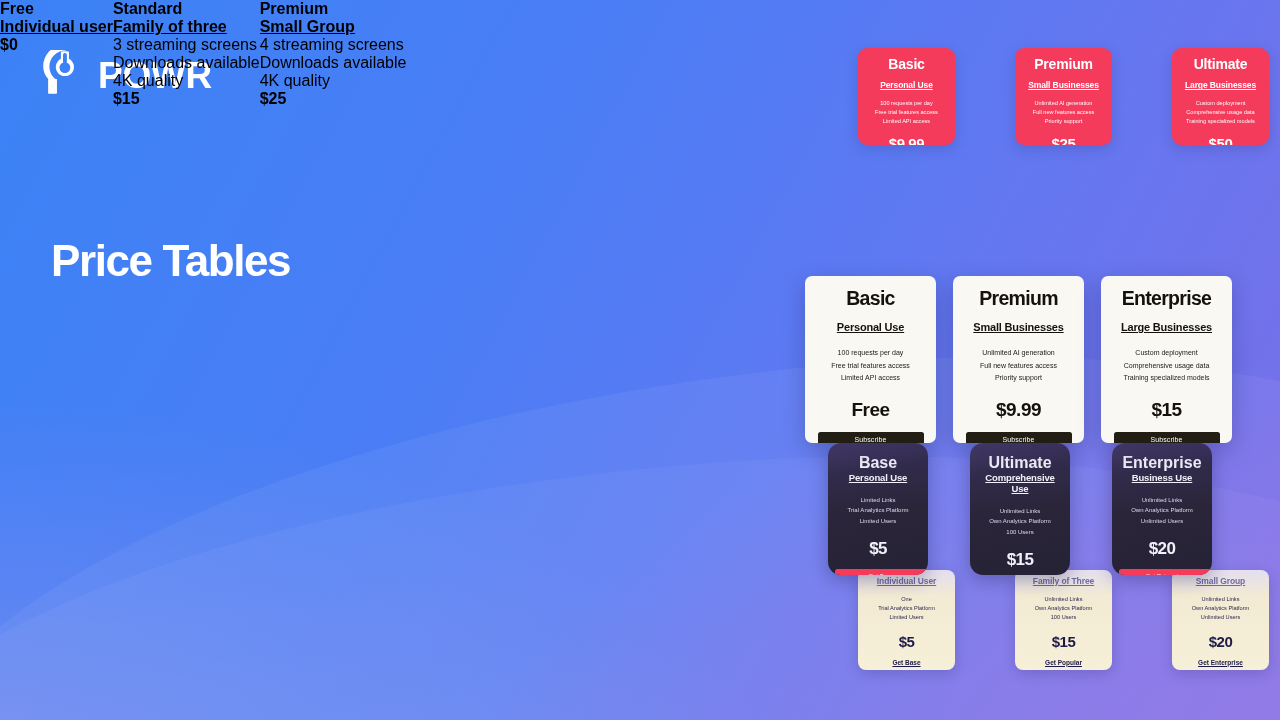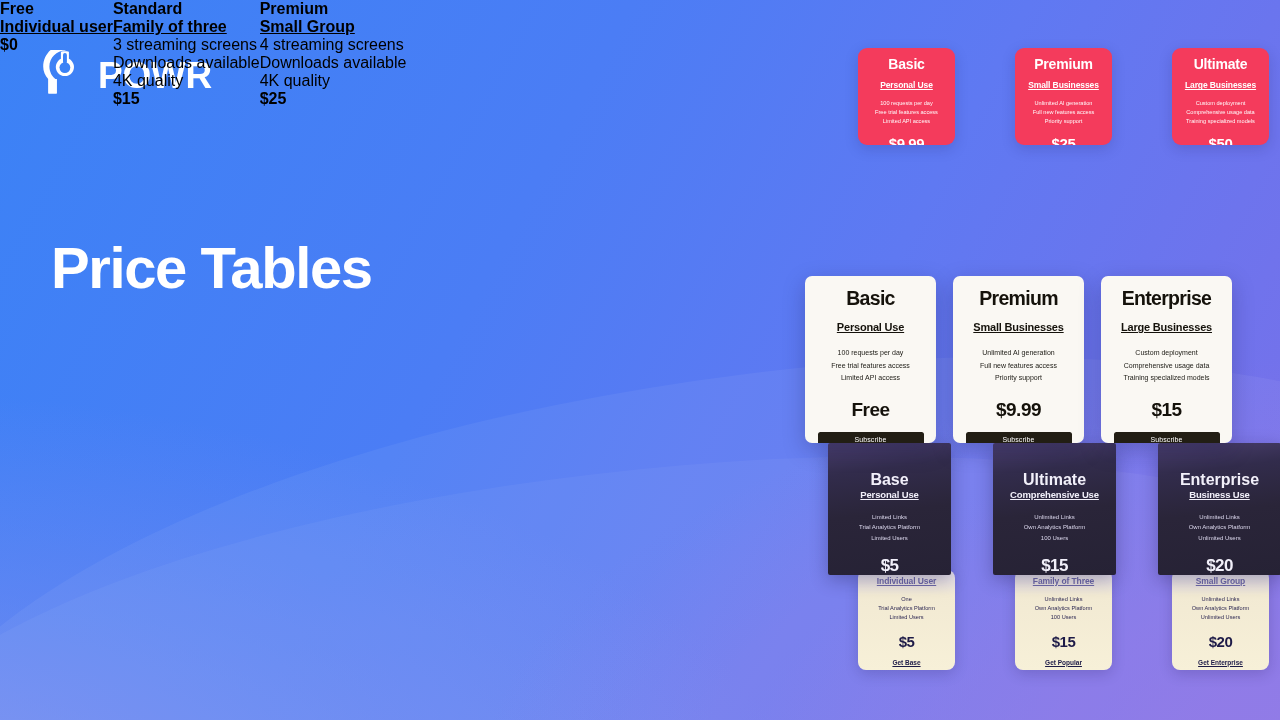--- a/index.html
+++ b/index.html
@@ -41,21 +41,21 @@
   }
   .logo-mark { width:40px; height:44px; display:block; }
   .logo-text {
     color:#fff; font-size:37px; font-weight:bold;
     letter-spacing:-0.3px; line-height:1;
     font-family:"Liberation Sans", sans-serif;
   }
 
   .headline {
     position:absolute; left:51px; top:238px;
-    color:#fff; font-size:58px; font-weight:bold;
+    color:#fff; font-size:44px; font-weight:bold;
     letter-spacing:-1.4px; line-height:1.05;
   }
   .subhead {
     position:absolute; left:51px; top:326px; width:575px;
     color:#fff; font-size:32px; font-weight:400;
     line-height:1.49; letter-spacing:-0.3px;
   }
 
   
   #gallery { position:absolute; left:0; top:0; width:1280px; height:720px; z-index:6; }
@@ -96,23 +96,23 @@
   .btn-dark {
     display:block; width:106px; height:15px; margin:11px auto 0;
     background:#221e14; color:#fff; border:none; border-radius:2.5px;
     font-size:7px; font-family:"Liberation Sans", sans-serif;
     letter-spacing:.1px; cursor:pointer;
   }
 
   
   .row-dark { left:828px; top:443px; gap:42px; z-index:3; }
   .row-dark .card {
-    width:123px; height:132px;
+    width:100px; height:132px;
     background:linear-gradient(173deg,#4a3f6e 0%,#322c4c 22%,#2a2539 52%,#262235 100%);
-    border-radius:2px; padding:28px 7px 0;
+    border-radius:13px; padding:11px 7px 0;
     text-align:center; color:#f2f0fa;
     box-shadow:0 5px 18px rgba(20,15,60,.3);
   }
   .row-dark .c-sub   { font-size:9.5px; font-weight:bold; letter-spacing:-.15px; }
   .row-dark .c-feat  { font-size:6px; margin-top:12px; line-height:1.72; color:#ddd9ee; }
   .row-dark .c-price { font-size:17px; margin-top:13px; letter-spacing:-.6px; }
   .btn-red {
     display:block; width:92px; height:14px; margin:10px auto 0;
     background:#f43b5c; color:#fff; border:none; border-radius:2.5px;
     font-size:6px; font-family:"Liberation Sans", sans-serif; cursor:pointer;

